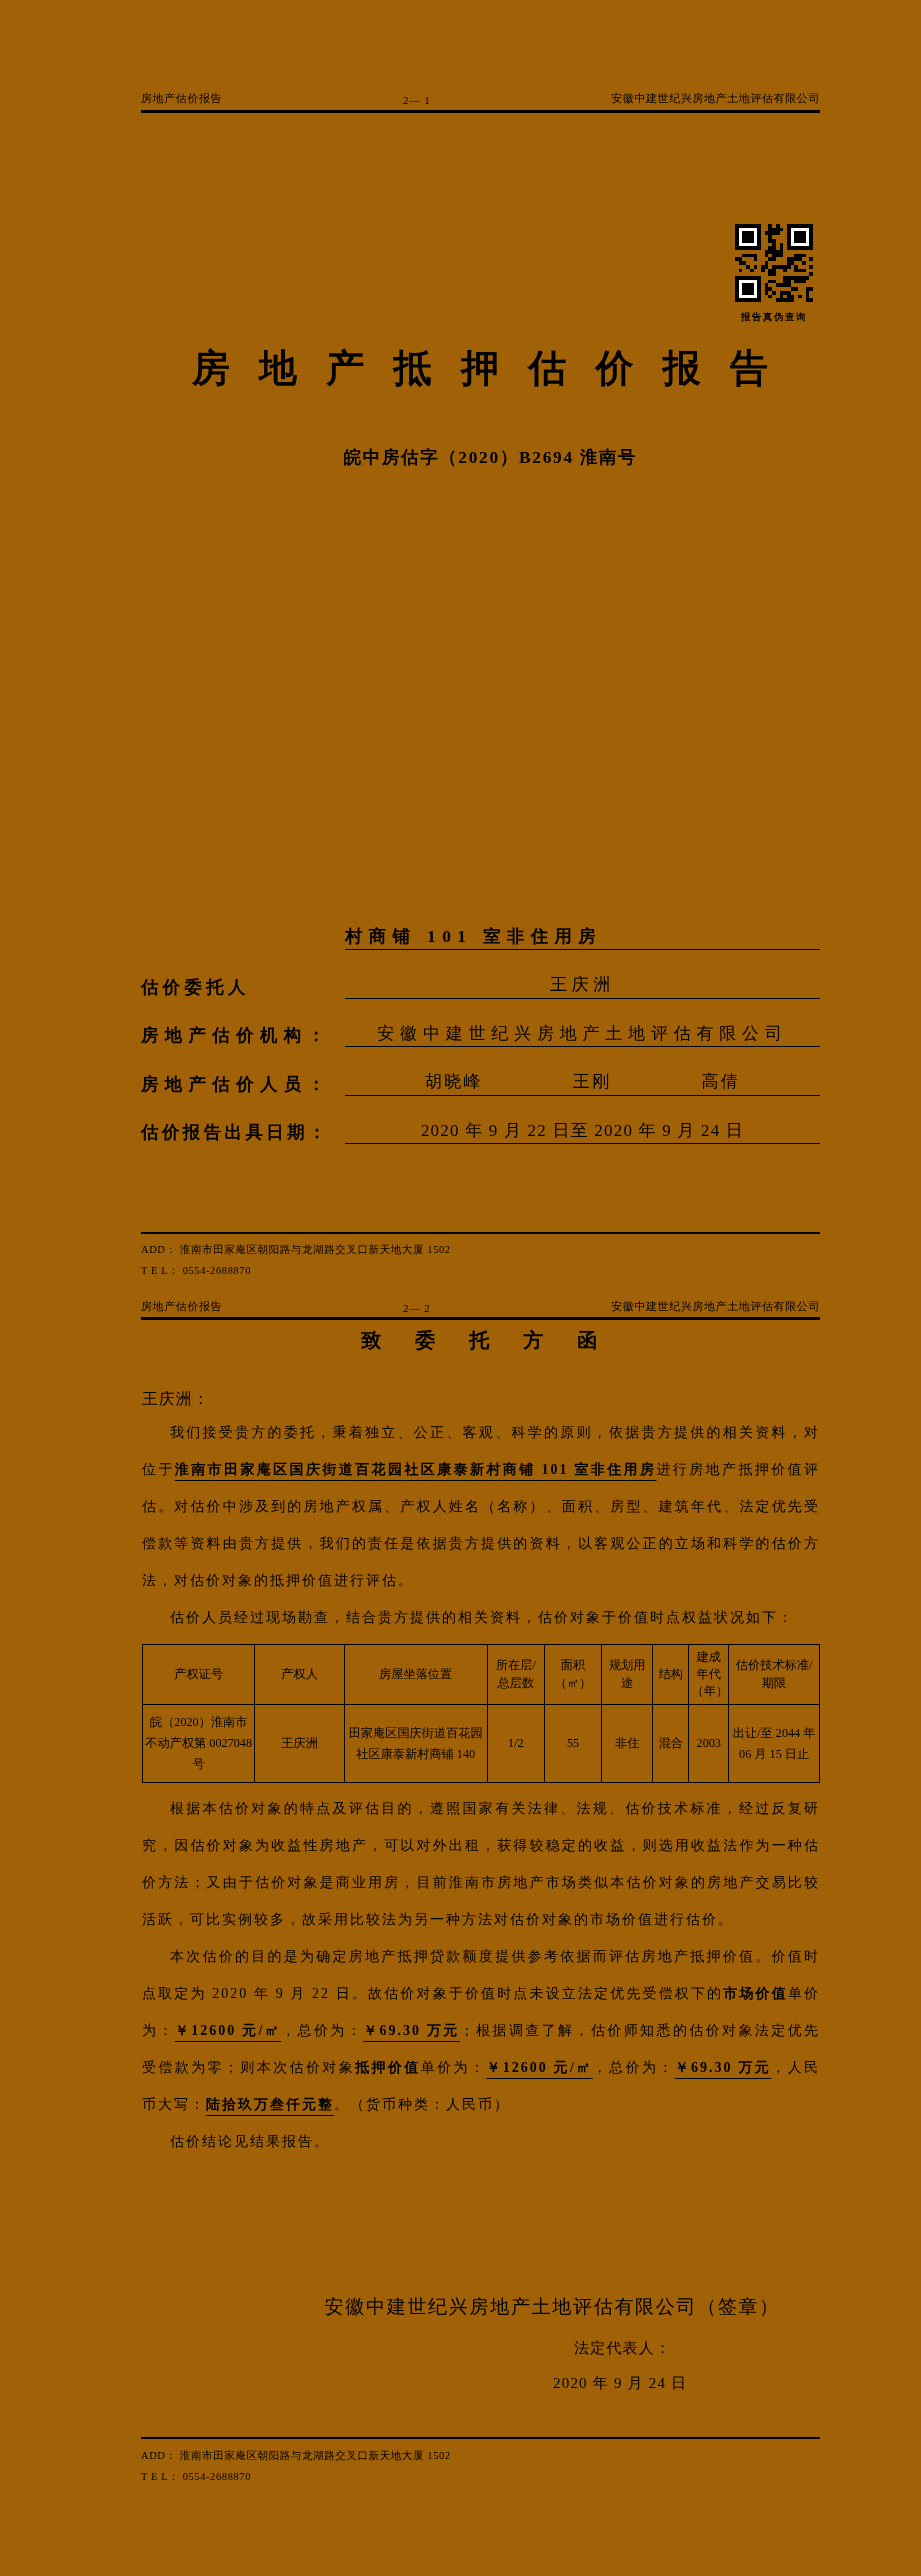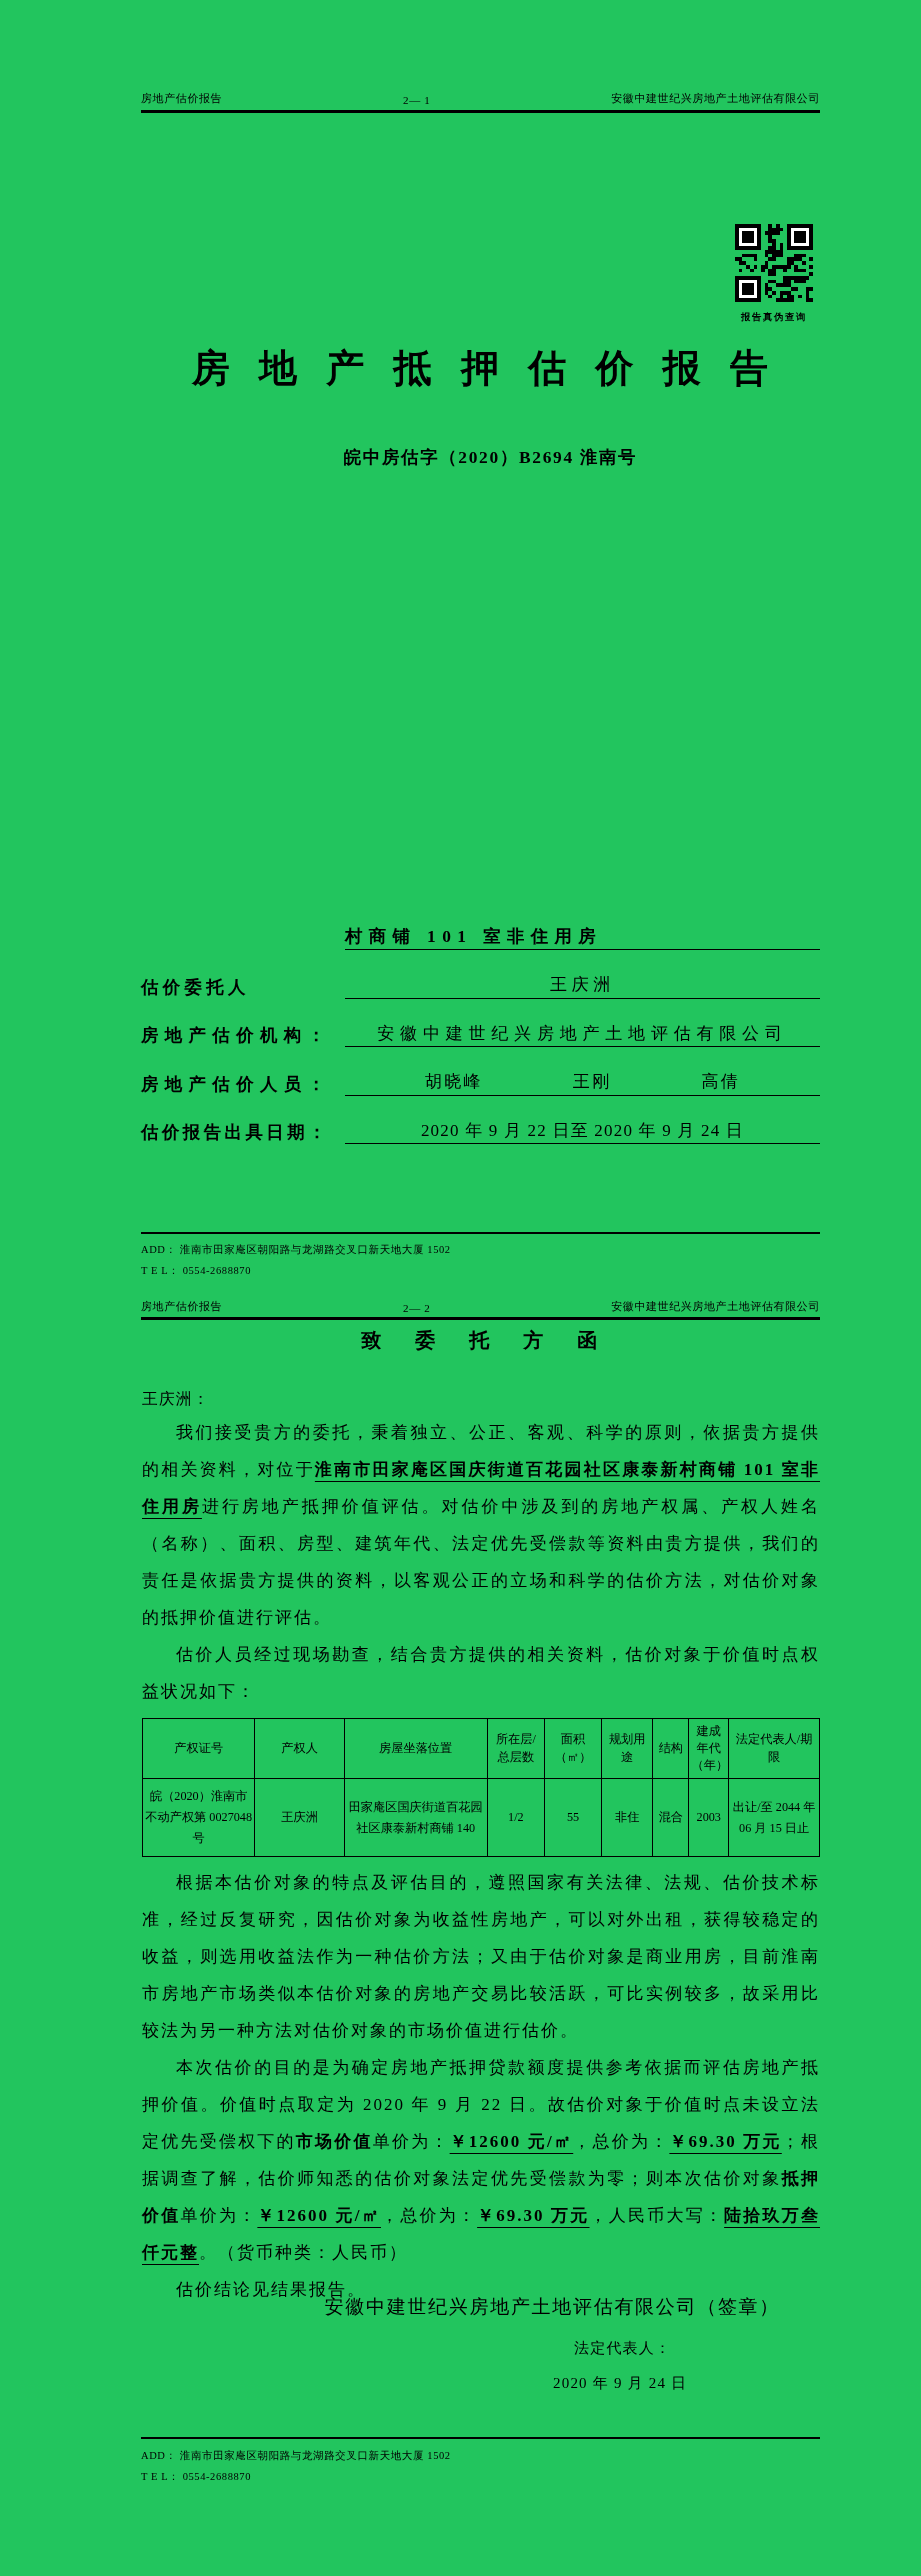--- a/index.html
+++ b/index.html
@@ -1,17 +1,17 @@
 <!DOCTYPE html>
 <html lang="zh" style="font-size:9.3px"><head>
 <meta charset="utf-8">
 <style>
   html,body{margin:0;padding:0;background:#ffffff;}
   body{font-family:"Liberation Serif","DejaVu Serif",serif;color:#000;}
-  .page{position:relative;width:922px;height:2576px;background:#22c55e;outline:0.6px solid #c9c9c9;overflow:hidden;}
+  .page{position:relative;width:922px;height:2576px;background:#a16207;outline:0.6px solid #c9c9c9;overflow:hidden;}
   .abs{position:absolute;}
 
   
   .runhead{left:141px;width:679px;display:flex;align-items:flex-end;font-size:11px;letter-spacing:0.6px;}
   .runhead .c{flex:1;text-align:center;}
   .thickrule{left:141px;width:679px;background:#000;}
   .footline{left:141px;width:679px;font-size:10.5px;letter-spacing:0.6px;}
 
   
   .qrbox{left:734px;top:224px;width:80px;text-align:center;}
@@ -29,21 +29,21 @@
   .fval.center{text-align:center;}
   .fval.agency{letter-spacing:5.8px;text-align:center;}
   .fval.client{letter-spacing:4.6px;text-align:center;}
   .staffwrap{display:flex;justify-content:space-around;padding:0 35px;letter-spacing:2.3px;}
   .spacer{flex:none;width:204px;}
 
   
   .lettertitle{left:141px;top:1327px;width:679px;text-align:center;font-size:20px;font-weight:bold;word-spacing:24.4px;letter-spacing:2.3px;}
   .salute{left:142px;top:1389px;font-size:15.7px;letter-spacing:1.2px;}
   .flow{left:142px;top:1414px;width:678px;}
-  .para{font-size:17px;letter-spacing:2px;line-height:37px;text-align:justify;text-indent:2em;margin:0;}
+  .para{font-size:14px;letter-spacing:2px;line-height:37px;text-align:justify;text-indent:2em;margin:0;}
   .para .b,.b{font-weight:bold;}
   .para .u,.u{text-decoration:underline;text-decoration-thickness:1.2px;text-underline-offset:6.4px;text-decoration-skip-ink:none;}
 
   table.assess{border-collapse:collapse;width:100%;margin:8.1px 0 7px 0;table-layout:fixed;border:1.2px solid #000;}
   table.assess th,table.assess td{border:0.6px solid #000;text-align:center;vertical-align:middle;font-weight:normal;padding:3.5px 2.3px;word-break:break-all;}
   table.assess th{font-size:12.2px;line-height:17.4px;}
   table.assess td{font-size:12.2px;line-height:21px;padding:7px 2.3px;}
 
   .signature{left:142px;top:2294px;width:638px;text-align:right;font-size:19px;letter-spacing:1.7px;}
   .legalrep{left:574px;top:2339px;font-size:15px;letter-spacing:1.2px;}
@@ -258,21 +258,21 @@
       <thead>
         <tr>
           <th>产权证号</th>
           <th>产权人</th>
           <th>房屋坐落位置</th>
           <th>所在层/总层数</th>
           <th>面积（㎡）</th>
           <th>规划用途</th>
           <th>结构</th>
           <th>建成年代（年）</th>
-          <th>法定代表人/期限</th>
+          <th>估价技术标准/期限</th>
         </tr>
       </thead>
       <tbody>
         <tr>
           <td>皖（2020）淮南市不动产权第 0027048 号</td>
           <td>王庆洲</td>
           <td>田家庵区国庆街道百花园社区康泰新村商铺 140</td>
           <td>1/2</td>
           <td>55</td>
           <td>非住</td>

